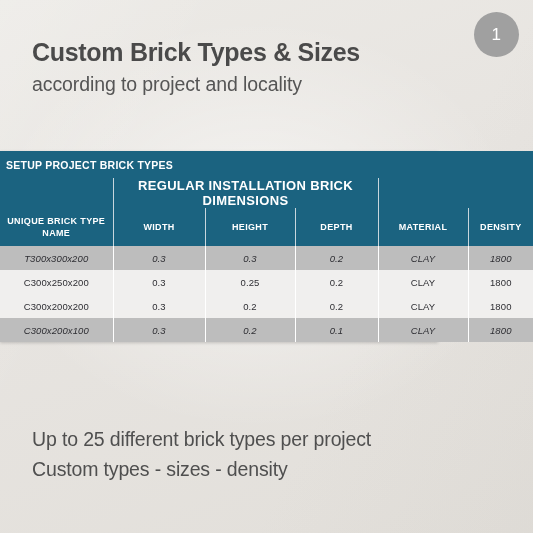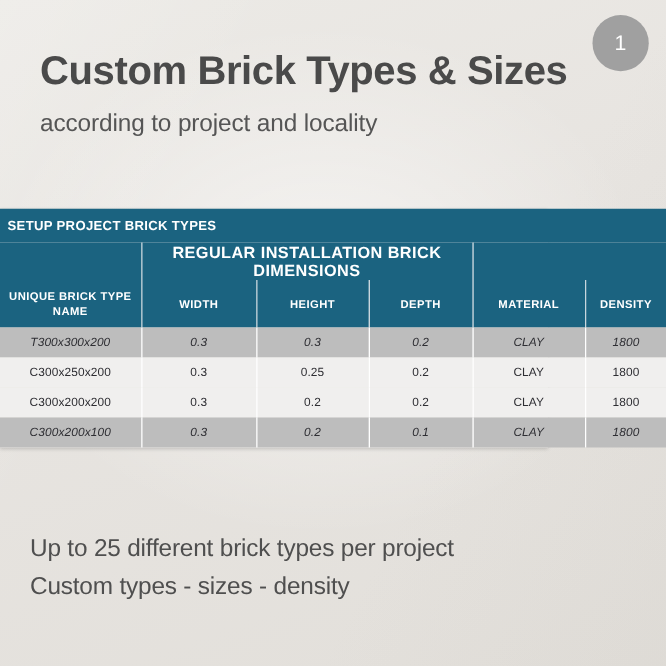--- a/index.html
+++ b/index.html
@@ -59,41 +59,41 @@
 
   
   .heading {
     position: absolute;
     top: 38px;
     left: 32px;
     right: 70px;
     z-index: 3;
   }
   .title {
-    font-size: 32px;
+    font-size: 25px;
     font-weight: 700;
     color: #4a4a4a;
     letter-spacing: -0.3px;
     line-height: 1.18;
     white-space: nowrap;
   }
   .subtitle {
-    margin-top: 12px;
+    margin-top: 5px;
     font-size: 19.5px;
     font-weight: 400;
     color: #555555;
     letter-spacing: -0.1px;
     line-height: 1.2;
     white-space: nowrap;
   }
 
   
   .table-wrap {
     position: absolute;
-    top: 167px;
+    top: 151px;
     left: 0;
     width: 438px;
     z-index: 3;
     box-shadow: 0 1px 3px rgba(0,0,0,0.18);
   }
   table.brick-table {
     width: 533px;
     border-collapse: collapse;
     table-layout: fixed;
   }
@@ -161,21 +161,21 @@
   }
   td.cell.first { border-left: none; }
 
   tr.row-odd td.cell  { background: #bdbdbd; font-style: italic; }
   tr.row-even td.cell { background: #f0efee; }
 
   
   .bottom-copy {
     position: absolute;
     top: 424px;
-    left: 24px;
+    left: 32px;
     right: 24px;
     z-index: 3;
   }
   .bottom-line {
     font-size: 19.5px;
     font-weight: 400;
     color: #4f4f4f;
     letter-spacing: -0.15px;
     line-height: 1.55;
     white-space: nowrap;

